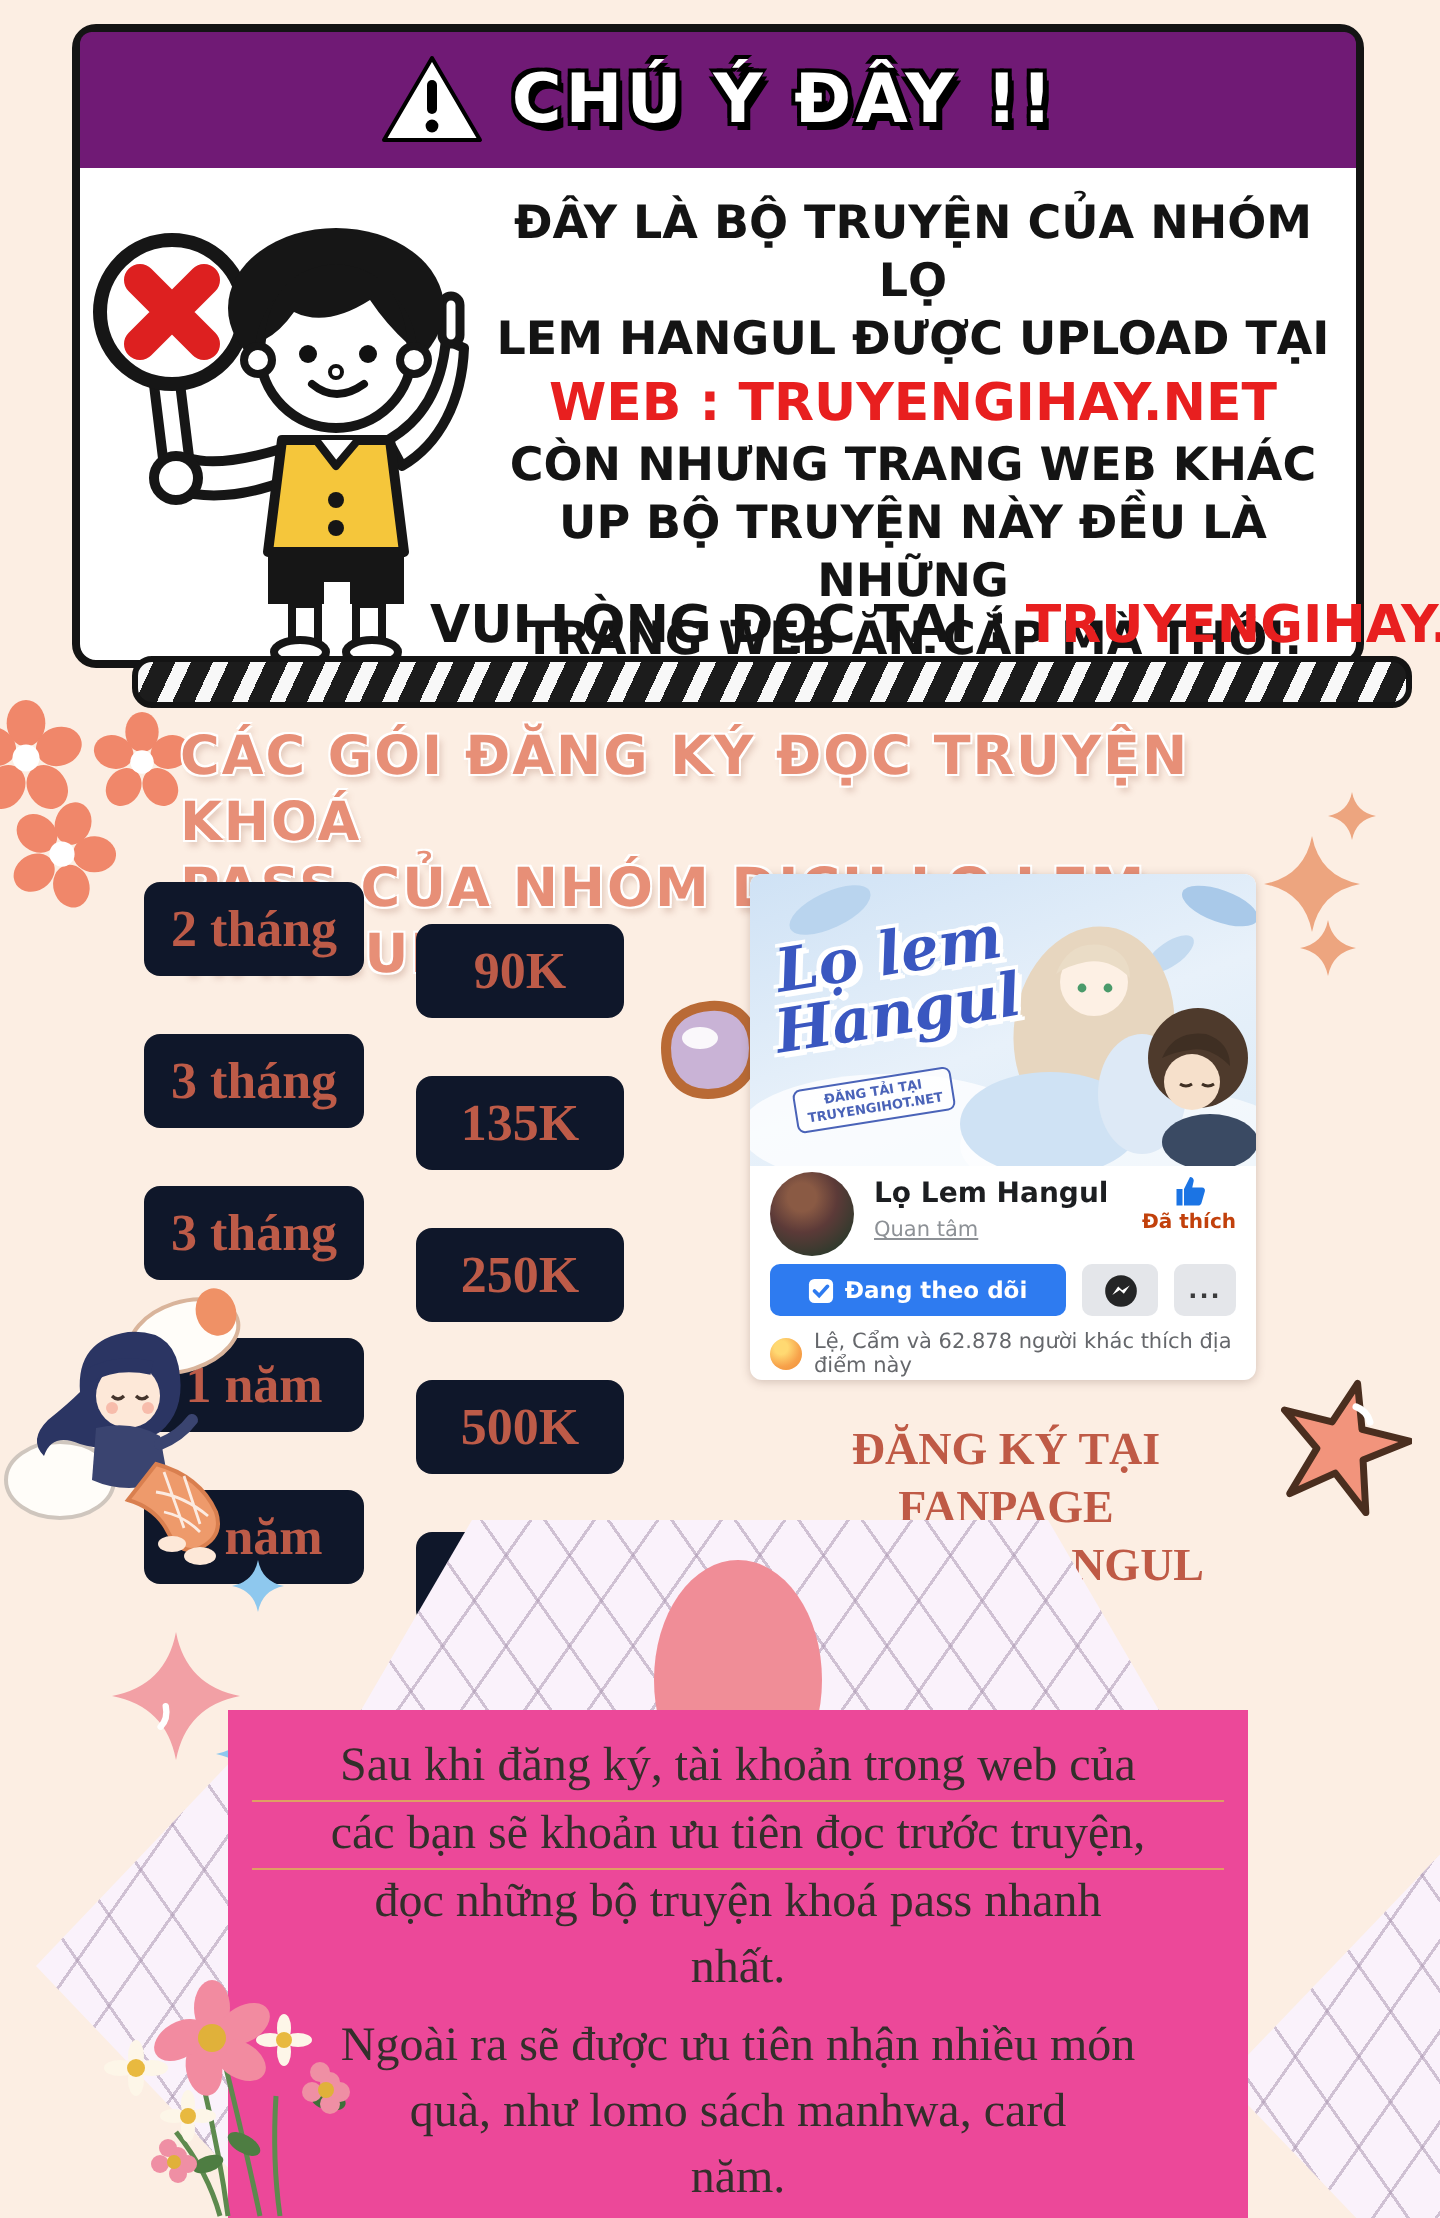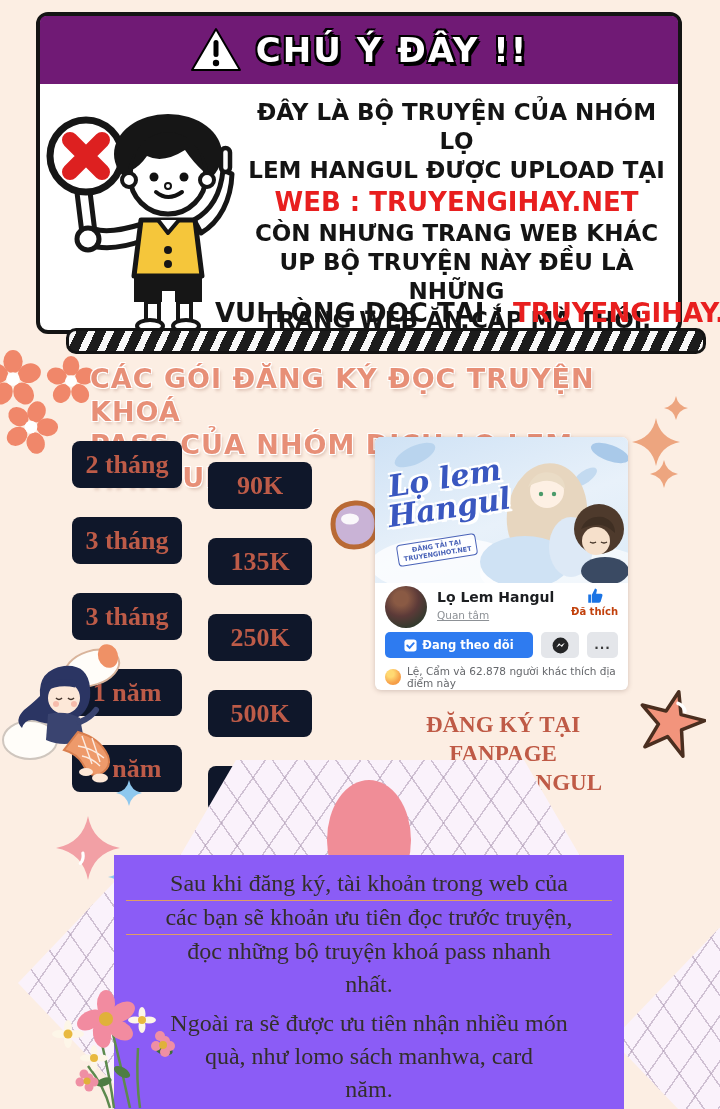--- a/index.html
+++ b/index.html
@@ -74,21 +74,21 @@
   .lattice{background-color:#faf2fb;
            background-image:repeating-linear-gradient(55deg,rgba(172,152,178,.55) 0 1.5px,transparent 1.5px 26px),
                             repeating-linear-gradient(-55deg,rgba(172,152,178,.55) 0 1.5px,transparent 1.5px 26px);}
   .lat-top{position:absolute;left:180px;top:760px;width:400px;height:96px;
            clip-path:polygon(14% 0,86% 0,100% 100%,0 100%);}
   .lat-left{position:absolute;left:18px;top:878px;width:200px;height:210px;
             clip-path:polygon(50% 0,100% 50%,50% 100%,0 50%);}
   .lat-right{position:absolute;left:612px;top:920px;width:230px;height:240px;
              clip-path:polygon(50% 0,100% 50%,50% 100%,0 50%);}
   .hl-ellipse{position:absolute;left:327px;top:780px;width:84px;height:120px;border-radius:50%;background:#f08d97;}
-  .benefits{position:absolute;left:114px;top:855px;width:510px;height:254px;background:#8b5cf6;
+  .benefits{position:absolute;left:114px;top:855px;width:510px;height:254px;background:#ec4899;
             box-sizing:border-box;padding:12px 12px 0;text-align:center;
             font-family:"Liberation Serif","DejaVu Serif",serif;font-size:24px;line-height:33px;color:#332f2b;}
   .benefit-line{margin:0 auto;}
   .benefit-line.u{border-bottom:1.5px solid #df9e64;}
   .benefit-gap{height:6px;}
   svg{display:block;}
 </style>
 </head>
 <body>
 

